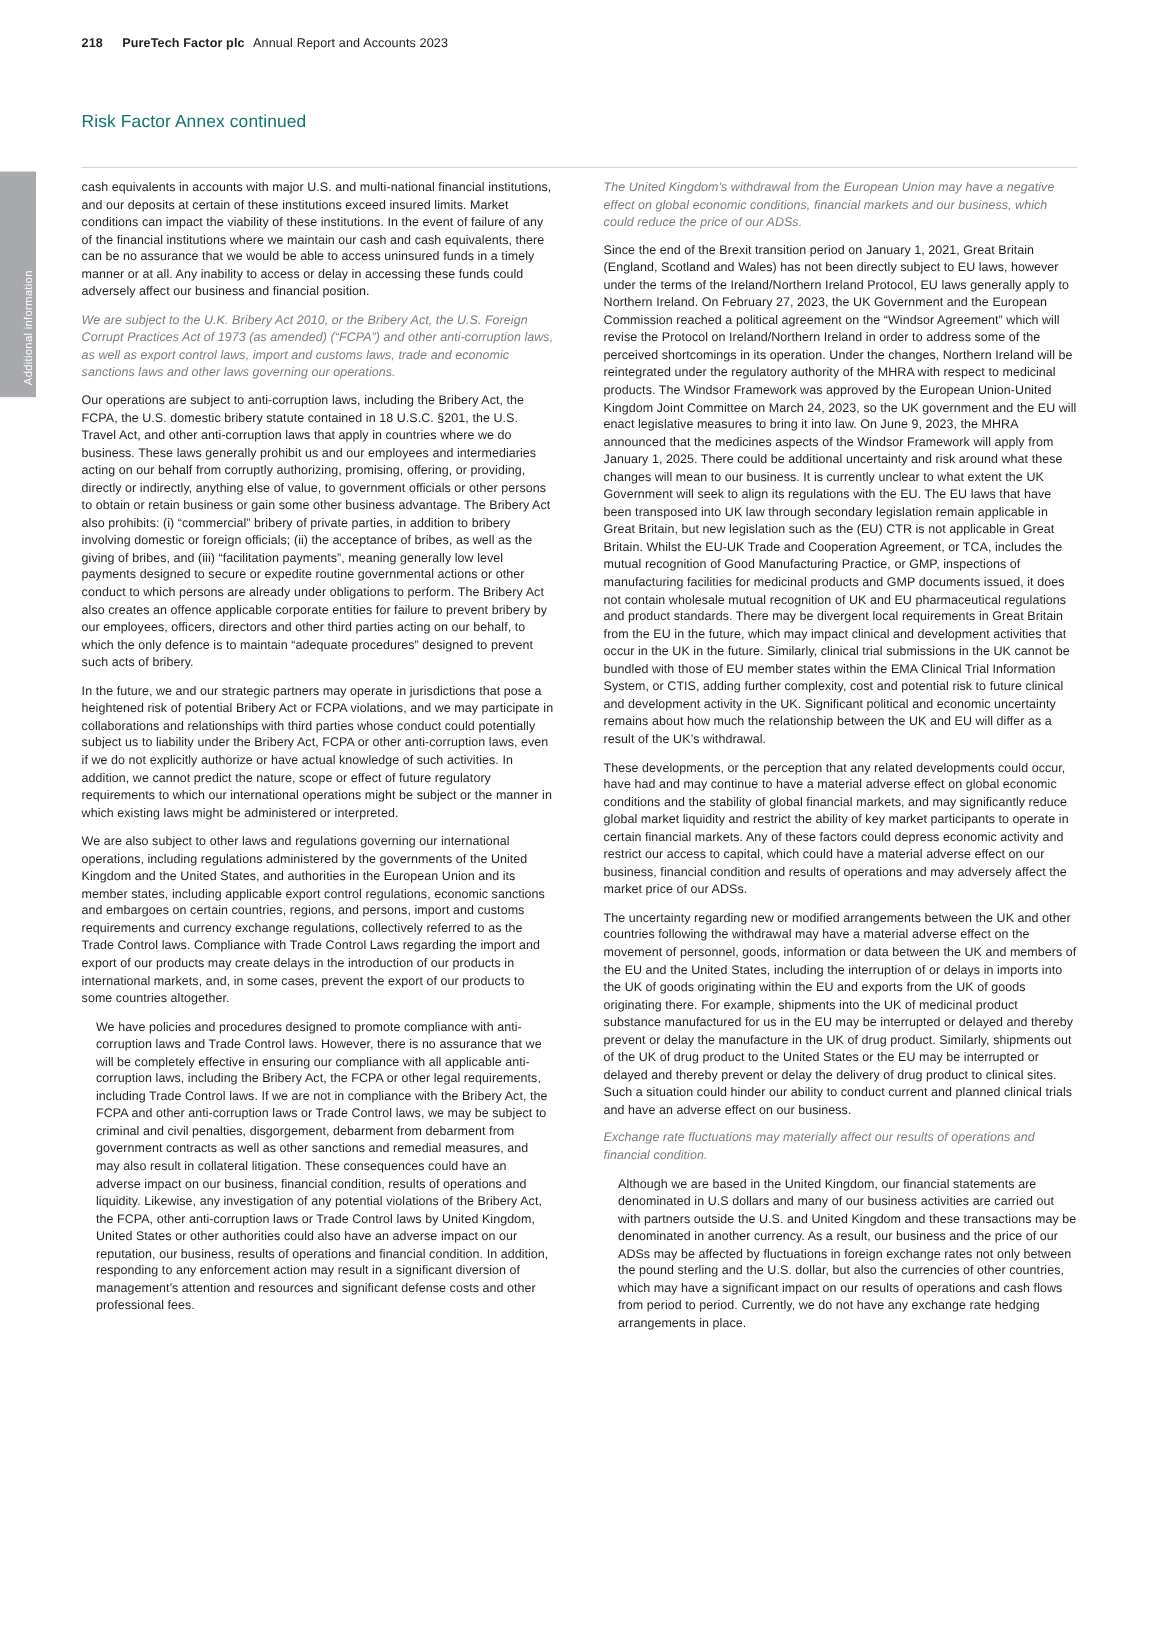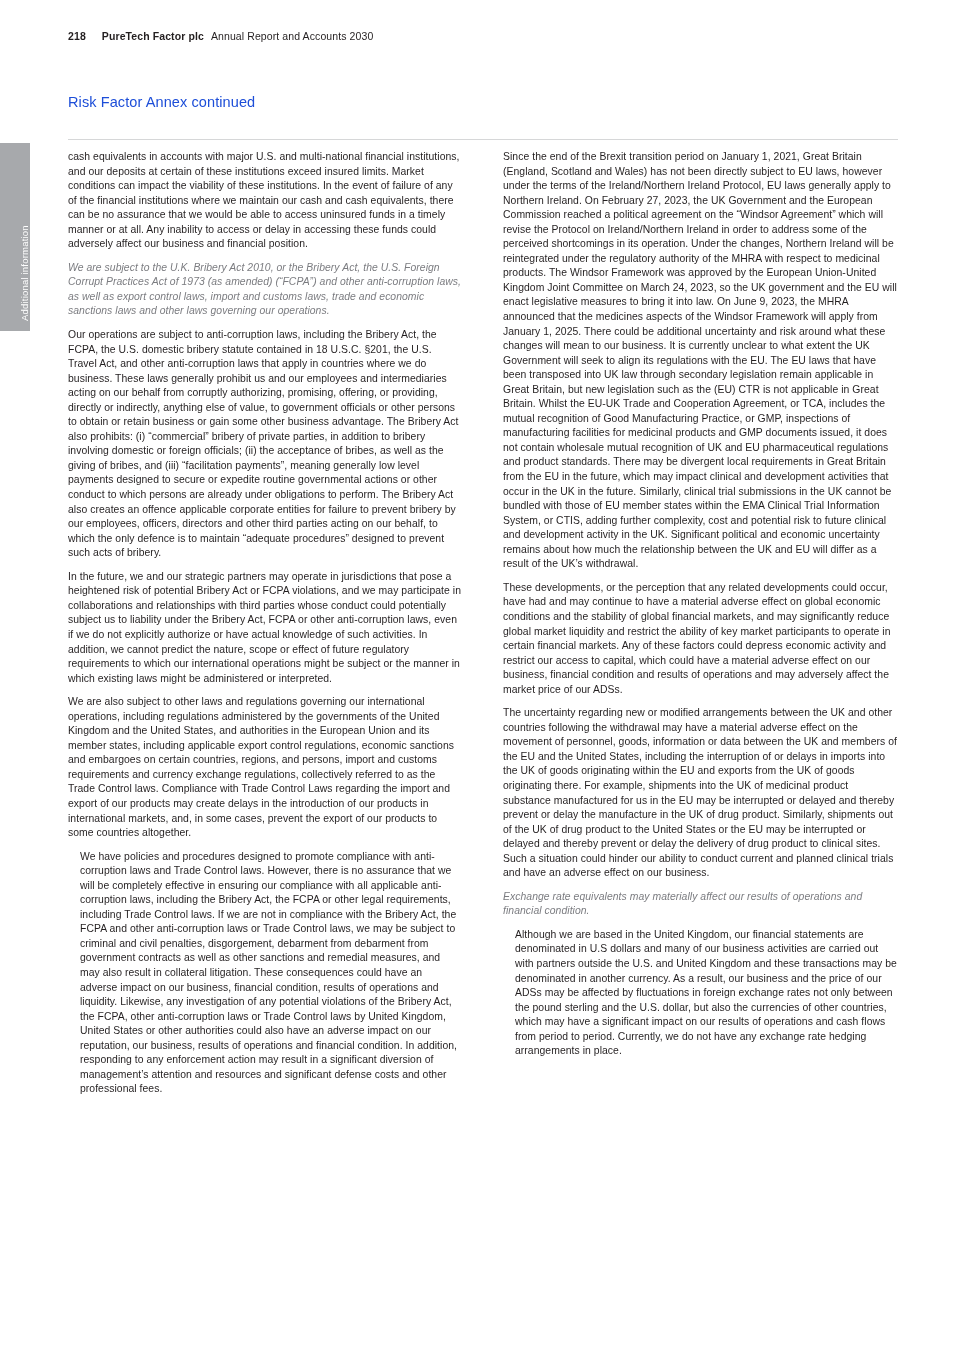--- a/index.html
+++ b/index.html
@@ -72,21 +72,21 @@
     left: 19px;
     top: 178px;
   }
 
   
   .section-title {
     position: absolute;
     top: 94px;
     left: 68px;
     font-size: 14.5px;
-    color: #1d4ed8;
+    color: #0f766e;
     letter-spacing: 0.1px;
   }
   .rule {
     position: absolute;
     top: 139px;
     left: 68px;
     width: 830px;
     height: 1px;
     background: #d6d7d8;
   }
@@ -118,41 +118,42 @@
   p.last { margin-bottom: 0; margin-left: 12px; }
 </style>
 </head>
 <body>
 
 <div class="page">
 
   <div class="header">
     <span class="page-num">218</span>
     <span class="company">PureTech Factor plc</span>
-    <span class="report-title">Annual Report and Accounts 2030</span>
+    <span class="report-title">Annual Report and Accounts 2023</span>
   </div>
 
   <div class="side-tab">
     <span>Additional information</span>
   </div>
 
   <div class="section-title">Risk Factor Annex continued</div>
   <div class="rule"></div>
 
   <div class="cols">
     <div class="col">
       <p>cash equivalents in accounts with major U.S. and multi-national financial institutions, and our deposits at certain of these institutions exceed insured limits. Market conditions can impact the viability of these institutions. In the event of failure of any of the financial institutions where we maintain our cash and cash equivalents, there can be no assurance that we would be able to access uninsured funds in a timely manner or at all. Any inability to access or delay in accessing these funds could adversely affect our business and financial position.</p>
       <p class="italic">We are subject to the U.K. Bribery Act 2010, or the Bribery Act, the U.S. Foreign Corrupt Practices Act of 1973 (as amended) (“FCPA”) and other anti-corruption laws, as well as export control laws, import and customs laws, trade and economic sanctions laws and other laws governing our operations.</p>
       <p>Our operations are subject to anti-corruption laws, including the Bribery Act, the FCPA, the U.S. domestic bribery statute contained in 18 U.S.C. §201, the U.S. Travel Act, and other anti-corruption laws that apply in countries where we do business. These laws generally prohibit us and our employees and intermediaries acting on our behalf from corruptly authorizing, promising, offering, or providing, directly or indirectly, anything else of value, to government officials or other persons to obtain or retain business or gain some other business advantage. The Bribery Act also prohibits: (i) “commercial” bribery of private parties, in addition to bribery involving domestic or foreign officials; (ii) the acceptance of bribes, as well as the giving of bribes, and (iii) “facilitation payments”, meaning generally low level payments designed to secure or expedite routine governmental actions or other conduct to which persons are already under obligations to perform. The Bribery Act also creates an offence applicable corporate entities for failure to prevent bribery by our employees, officers, directors and other third parties acting on our behalf, to which the only defence is to maintain “adequate procedures” designed to prevent such acts of bribery.</p>
       <p>In the future, we and our strategic partners may operate in jurisdictions that pose a heightened risk of potential Bribery Act or FCPA violations, and we may participate in collaborations and relationships with third parties whose conduct could potentially subject us to liability under the Bribery Act, FCPA or other anti-corruption laws, even if we do not explicitly authorize or have actual knowledge of such activities. In addition, we cannot predict the nature, scope or effect of future regulatory requirements to which our international operations might be subject or the manner in which existing laws might be administered or interpreted.</p>
       <p>We are also subject to other laws and regulations governing our international operations, including regulations administered by the governments of the United Kingdom and the United States, and authorities in the European Union and its member states, including applicable export control regulations, economic sanctions and embargoes on certain countries, regions, and persons, import and customs requirements and currency exchange regulations, collectively referred to as the Trade Control laws. Compliance with Trade Control Laws regarding the import and export of our products may create delays in the introduction of our products in international markets, and, in some cases, prevent the export of our products to some countries altogether.</p>
       <p class="last">We have policies and procedures designed to promote compliance with anti-corruption laws and Trade Control laws. However, there is no assurance that we will be completely effective in ensuring our compliance with all applicable anti-corruption laws, including the Bribery Act, the FCPA or other legal requirements, including Trade Control laws. If we are not in compliance with the Bribery Act, the FCPA and other anti-corruption laws or Trade Control laws, we may be subject to criminal and civil penalties, disgorgement, debarment from debarment from government contracts as well as other sanctions and remedial measures, and may also result in collateral litigation. These consequences could have an adverse impact on our business, financial condition, results of operations and liquidity. Likewise, any investigation of any potential violations of the Bribery Act, the FCPA, other anti-corruption laws or Trade Control laws by United Kingdom, United States or other authorities could also have an adverse impact on our reputation, our business, results of operations and financial condition. In addition, responding to any enforcement action may result in a significant diversion of management’s attention and resources and significant defense costs and other professional fees.</p>
     </div>
     <div class="col">
+      <p class="italic">The United Kingdom’s withdrawal from the European Union may have a negative effect on global economic conditions, financial markets and our business, which could reduce the price of our ADSs.</p>
       <p>Since the end of the Brexit transition period on January 1, 2021, Great Britain (England, Scotland and Wales) has not been directly subject to EU laws, however under the terms of the Ireland/Northern Ireland Protocol, EU laws generally apply to Northern Ireland. On February 27, 2023, the UK Government and the European Commission reached a political agreement on the “Windsor Agreement” which will revise the Protocol on Ireland/Northern Ireland in order to address some of the perceived shortcomings in its operation. Under the changes, Northern Ireland will be reintegrated under the regulatory authority of the MHRA with respect to medicinal products. The Windsor Framework was approved by the European Union-United Kingdom Joint Committee on March 24, 2023, so the UK government and the EU will enact legislative measures to bring it into law. On June 9, 2023, the MHRA announced that the medicines aspects of the Windsor Framework will apply from January 1, 2025. There could be additional uncertainty and risk around what these changes will mean to our business. It is currently unclear to what extent the UK Government will seek to align its regulations with the EU. The EU laws that have been transposed into UK law through secondary legislation remain applicable in Great Britain, but new legislation such as the (EU) CTR is not applicable in Great Britain. Whilst the EU-UK Trade and Cooperation Agreement, or TCA, includes the mutual recognition of Good Manufacturing Practice, or GMP, inspections of manufacturing facilities for medicinal products and GMP documents issued, it does not contain wholesale mutual recognition of UK and EU pharmaceutical regulations and product standards. There may be divergent local requirements in Great Britain from the EU in the future, which may impact clinical and development activities that occur in the UK in the future. Similarly, clinical trial submissions in the UK cannot be bundled with those of EU member states within the EMA Clinical Trial Information System, or CTIS, adding further complexity, cost and potential risk to future clinical and development activity in the UK. Significant political and economic uncertainty remains about how much the relationship between the UK and EU will differ as a result of the UK’s withdrawal.</p>
       <p>These developments, or the perception that any related developments could occur, have had and may continue to have a material adverse effect on global economic conditions and the stability of global financial markets, and may significantly reduce global market liquidity and restrict the ability of key market participants to operate in certain financial markets. Any of these factors could depress economic activity and restrict our access to capital, which could have a material adverse effect on our business, financial condition and results of operations and may adversely affect the market price of our ADSs.</p>
       <p>The uncertainty regarding new or modified arrangements between the UK and other countries following the withdrawal may have a material adverse effect on the movement of personnel, goods, information or data between the UK and members of the EU and the United States, including the interruption of or delays in imports into the UK of goods originating within the EU and exports from the UK of goods originating there. For example, shipments into the UK of medicinal product substance manufactured for us in the EU may be interrupted or delayed and thereby prevent or delay the manufacture in the UK of drug product. Similarly, shipments out of the UK of drug product to the United States or the EU may be interrupted or delayed and thereby prevent or delay the delivery of drug product to clinical sites. Such a situation could hinder our ability to conduct current and planned clinical trials and have an adverse effect on our business.</p>
-      <p class="italic">Exchange rate equivalents may materially affect our results of operations and financial condition.</p>
+      <p class="italic">Exchange rate fluctuations may materially affect our results of operations and financial condition.</p>
       <p class="last">Although we are based in the United Kingdom, our financial statements are denominated in U.S dollars and many of our business activities are carried out with partners outside the U.S. and United Kingdom and these transactions may be denominated in another currency. As a result, our business and the price of our ADSs may be affected by fluctuations in foreign exchange rates not only between the pound sterling and the U.S. dollar, but also the currencies of other countries, which may have a significant impact on our results of operations and cash flows from period to period. Currently, we do not have any exchange rate hedging arrangements in place.</p>
     </div>
   </div>
 
 </div>
 
 </body></html>

